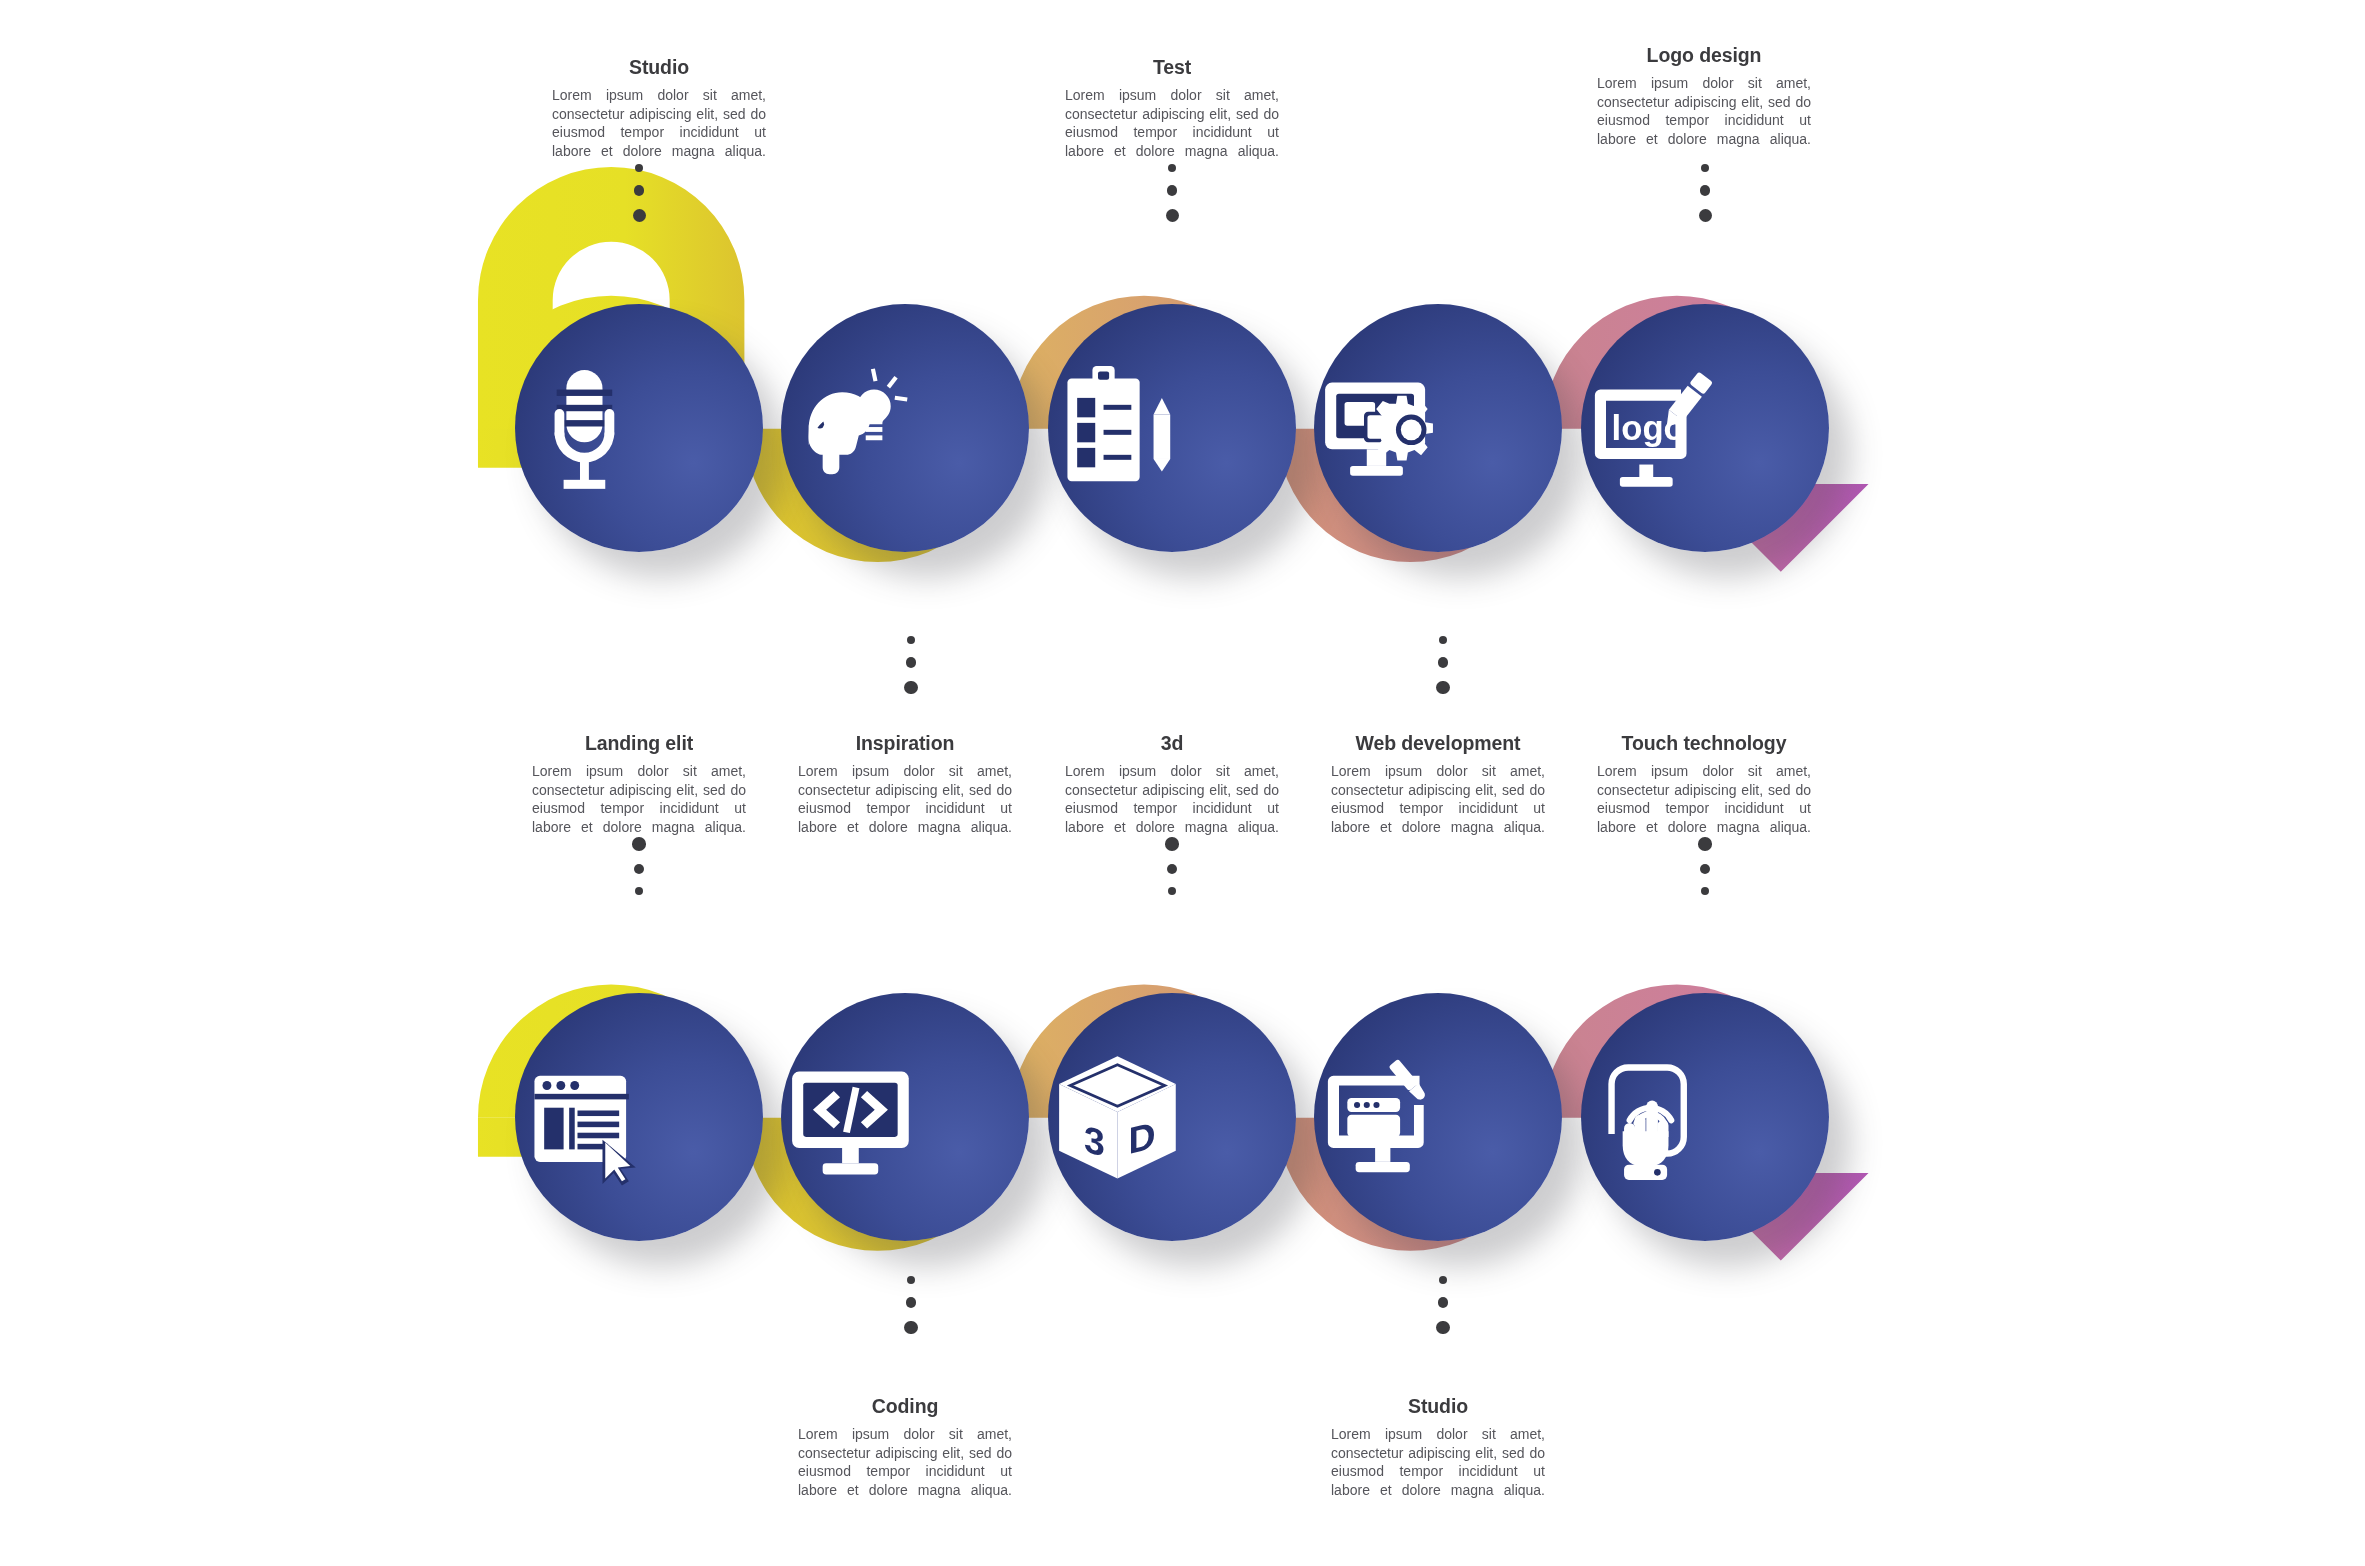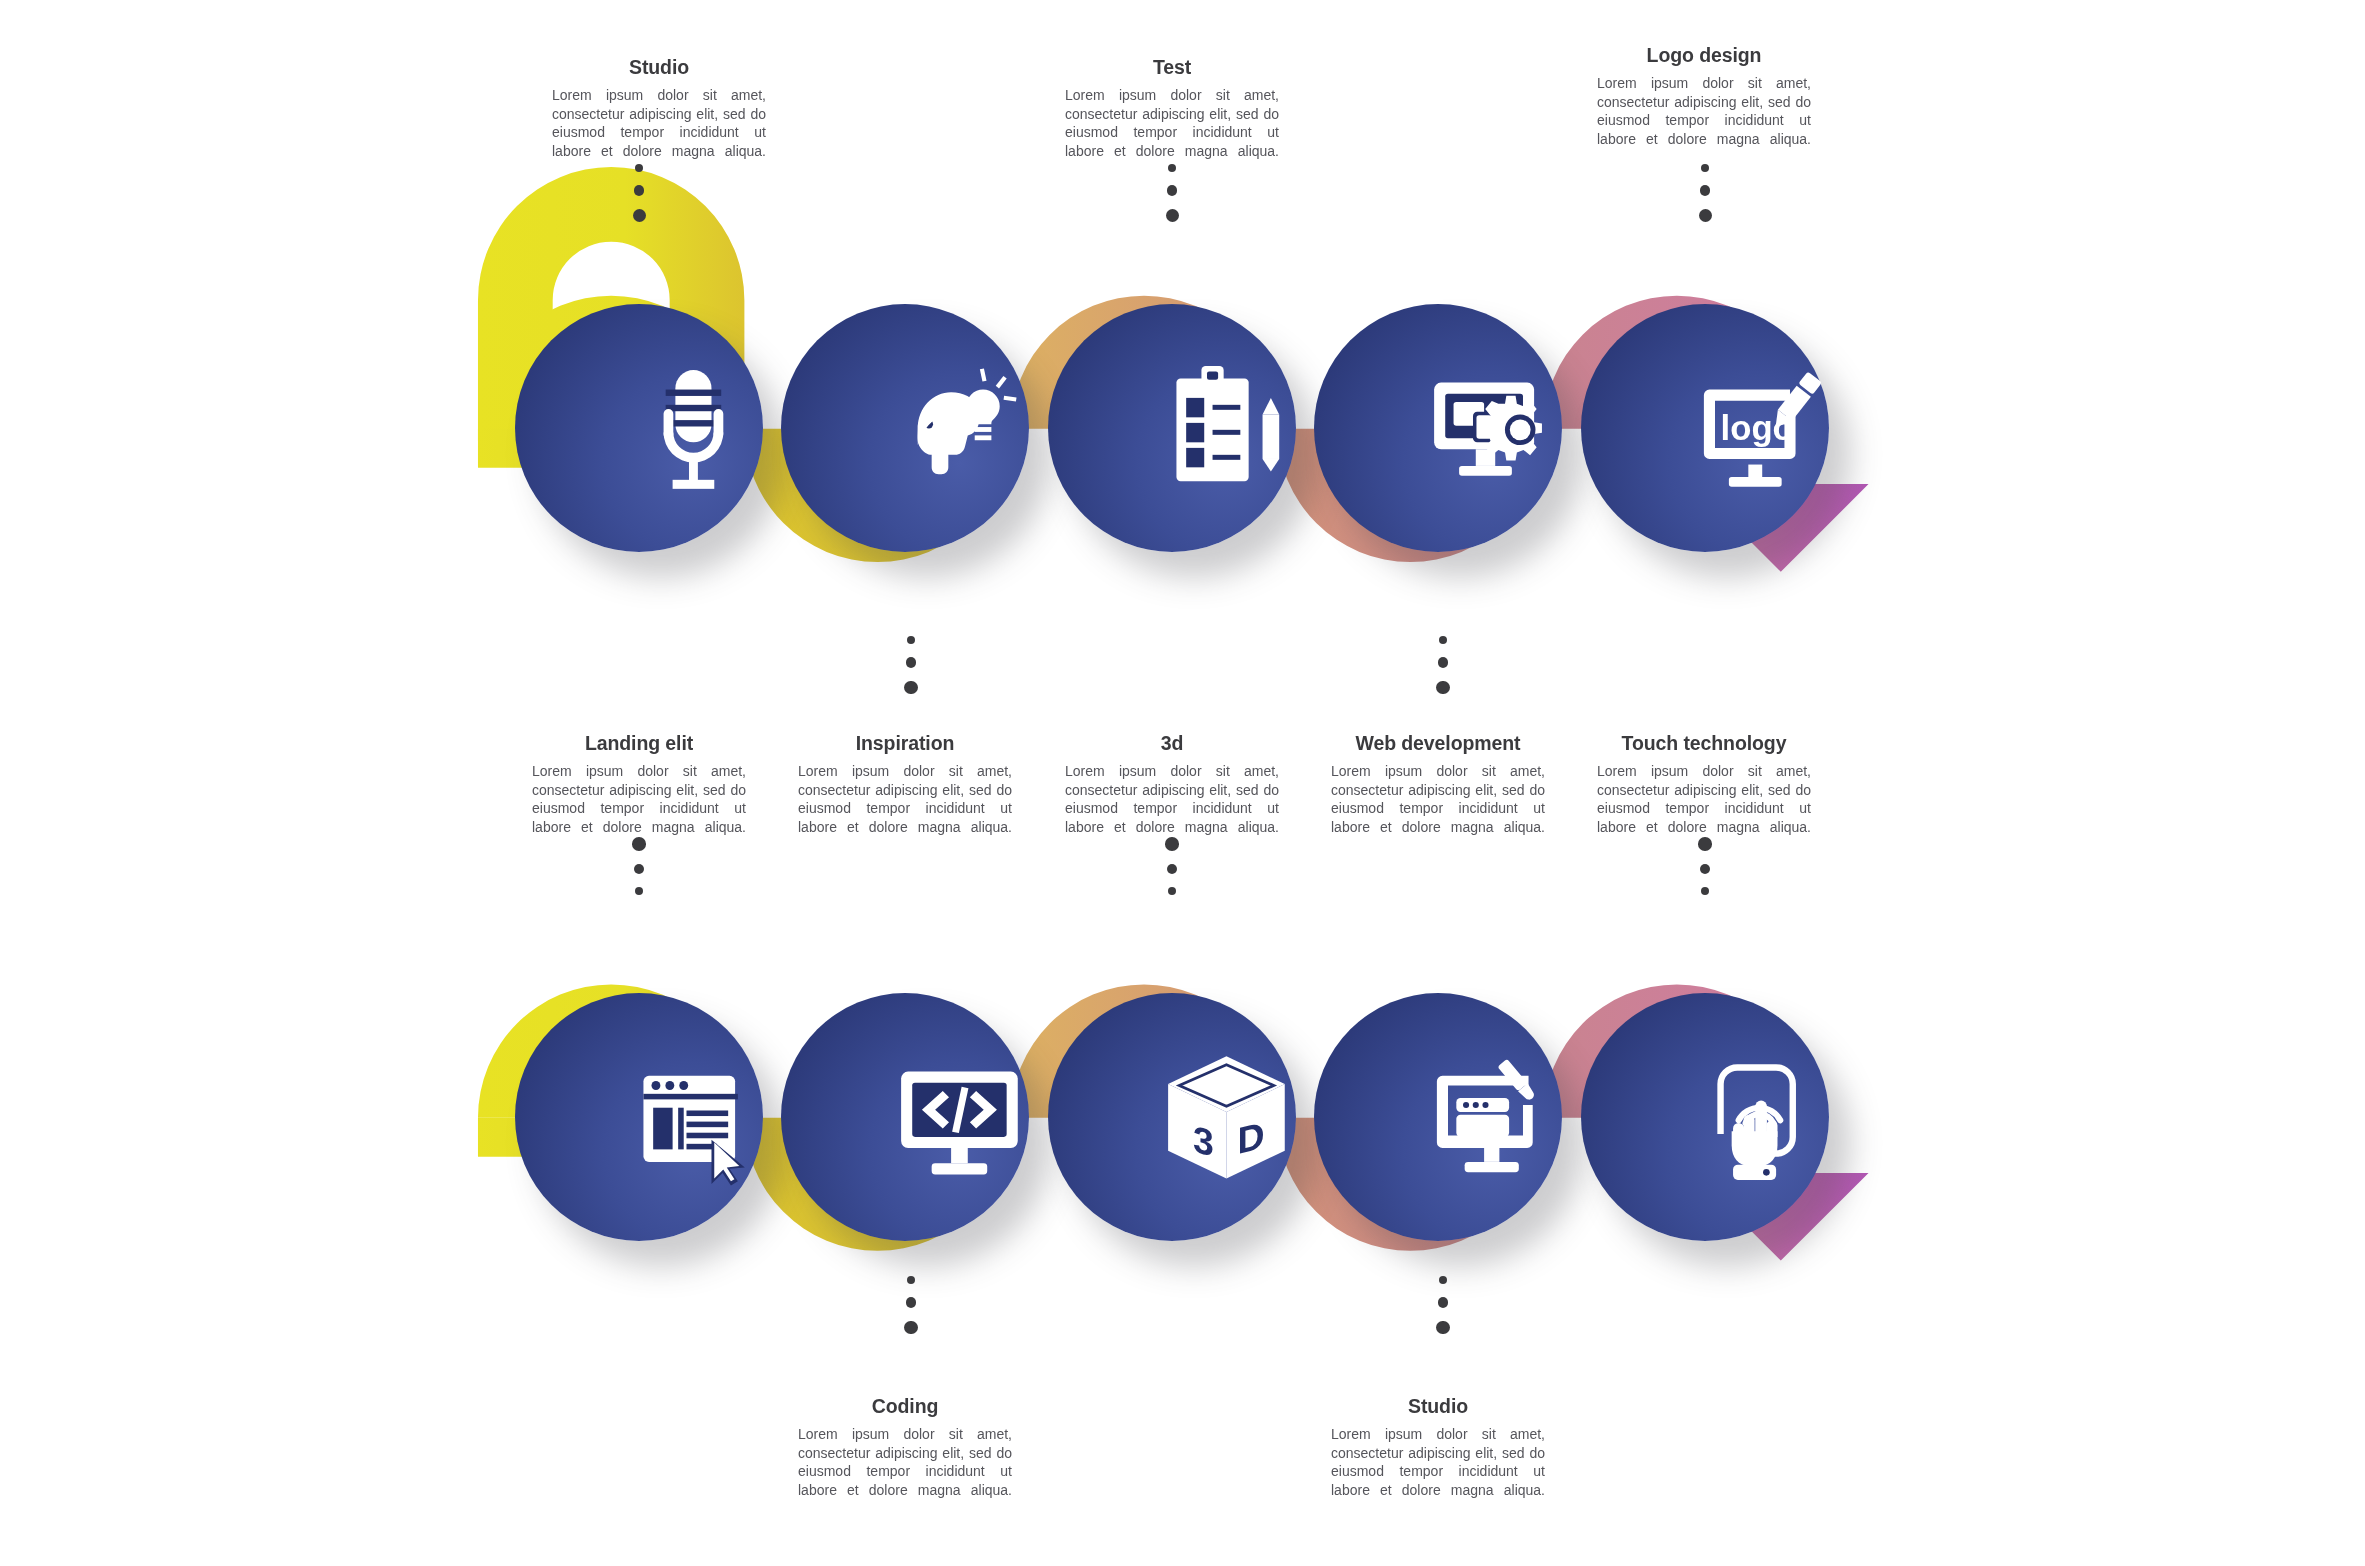--- a/index.html
+++ b/index.html
@@ -15,21 +15,21 @@
   .ribbon-layer {
     position: absolute; left: 0; top: 0;
     width: 2366px; height: 1566px;
     pointer-events: none;
   }
 
   
   .node {
     position: absolute;
     border-radius: 50%;
-    display: flex; align-items: center; justify-content: flex-end;
+    display: flex; align-items: center; justify-content: flex-start;
     box-shadow: 22px 26px 31px rgba(60,60,70,0.26);
   }
   .node .ico { width: 56%; height: 56%; display:block; }
 
   
   .dots { position: absolute; display: flex; flex-direction: column; align-items: center; }
   .dots .d { background: #3b3b3e; border-radius: 50%; }
 
   
   .block { position: absolute; width: 214px; }

